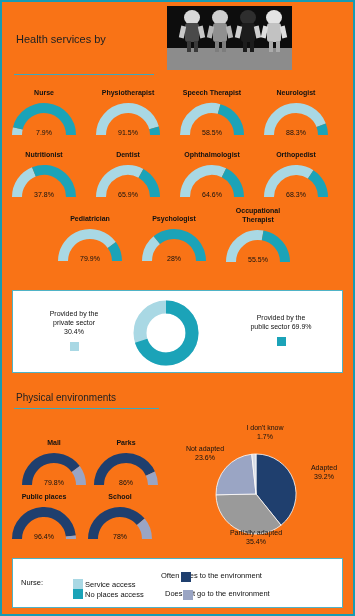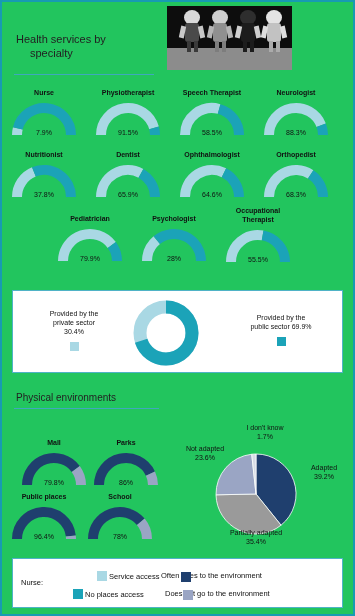--- a/index.html
+++ b/index.html
@@ -5,21 +5,21 @@
   html,body{margin:0;padding:0;background:#ffffff;}
   body{
     font-family:"Liberation Sans", sans-serif;
     width:355px;height:616px;overflow:hidden;
     color:#1a1a1a;
   }
   #page{
     position:relative;width:355px;height:616px;
     box-sizing:border-box;
     border:2px solid #179BB3;
-    background:#22c55e;
+    background:#f97316;
   }
 
   
   .header{position:relative;height:80px;}
   .hero-img{
     position:absolute;left:165px;top:4px;width:125px;height:64px;
     background:#0d0d0d;overflow:hidden;
   }
   .hero-floor{position:absolute;left:0;bottom:0;width:100%;height:22px;background:#8c8c8c;}
   .figure{position:absolute;bottom:18px;width:22px;height:42px;}
@@ -112,21 +112,20 @@
         <div class="fig-body" style="background:#c2c2c2;"></div>
         <div class="fig-legL" style="background:#ababab;"></div>
         <div class="fig-legR" style="background:#ababab;"></div>
         <div class="fig-armL" style="background:#dedede;"></div>
         <div class="fig-armR" style="background:#dedede;"></div>
       </div>
     </div>
 
     <div class="sec-title">
       <span>Health services by</span>
-      <span class="l2">specialty</span>
     </div>
     <div class="sec-rule"></div>
   </div>
 
   <div id="gauges-health">
       <div class="gauge" style="left: 4px; top: 86px; position: absolute;">
         <div class="glabel">Nurse</div>
         <div class="gwrap">
           <svg width="72" height="38" viewBox="0 0 72 38">
        <path d="M 9 36 A 27 27 0 0 1 9.827289115102012 29.36756417780449" fill="none" stroke="#A9D8E4" stroke-width="10"></path>
@@ -325,21 +324,21 @@
     <div>Adapted</div>
     <div>39.2%</div>
   </div>
   <div class="pie-lbl" style="left:202px;top:526px;width:104px;">
     <div>Partially adapted</div>
     <div>35.4%</div>
   </div>
 
   <div class="legend-box">
     <div class="legend-title">Nurse:</div>
-    <div class="leg-item" style="left:60px;top:12px;margin-left:24px;">
+    <div class="leg-item" style="left:60px;top:20px;">
       <span class="leg-sw" style="background:#A9D8E4;"></span><span>Service access</span>
     </div>
     <div class="leg-item" style="left:148px;top:12px;">
       <span>Often goes to the environment</span>
     </div>
     <div class="leg-sw" style="position:absolute;left:168px;top:13px;background:#1F3F6E;"></div>
     <div class="leg-item" style="left:60px;top:30px;">
       <span class="leg-sw" style="background:#1BA3B8;"></span><span>No places access</span>
     </div>
     <div class="leg-item" style="left:152px;top:30px;">

